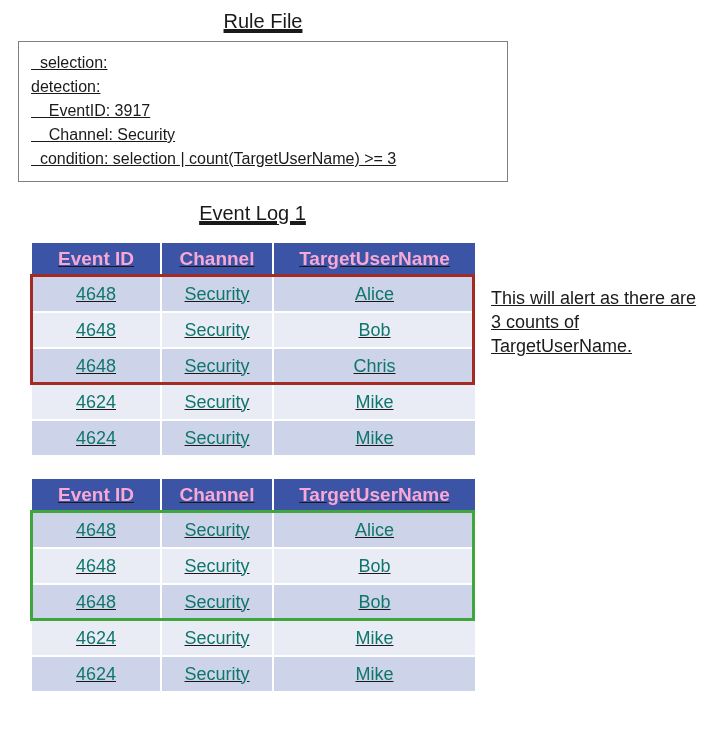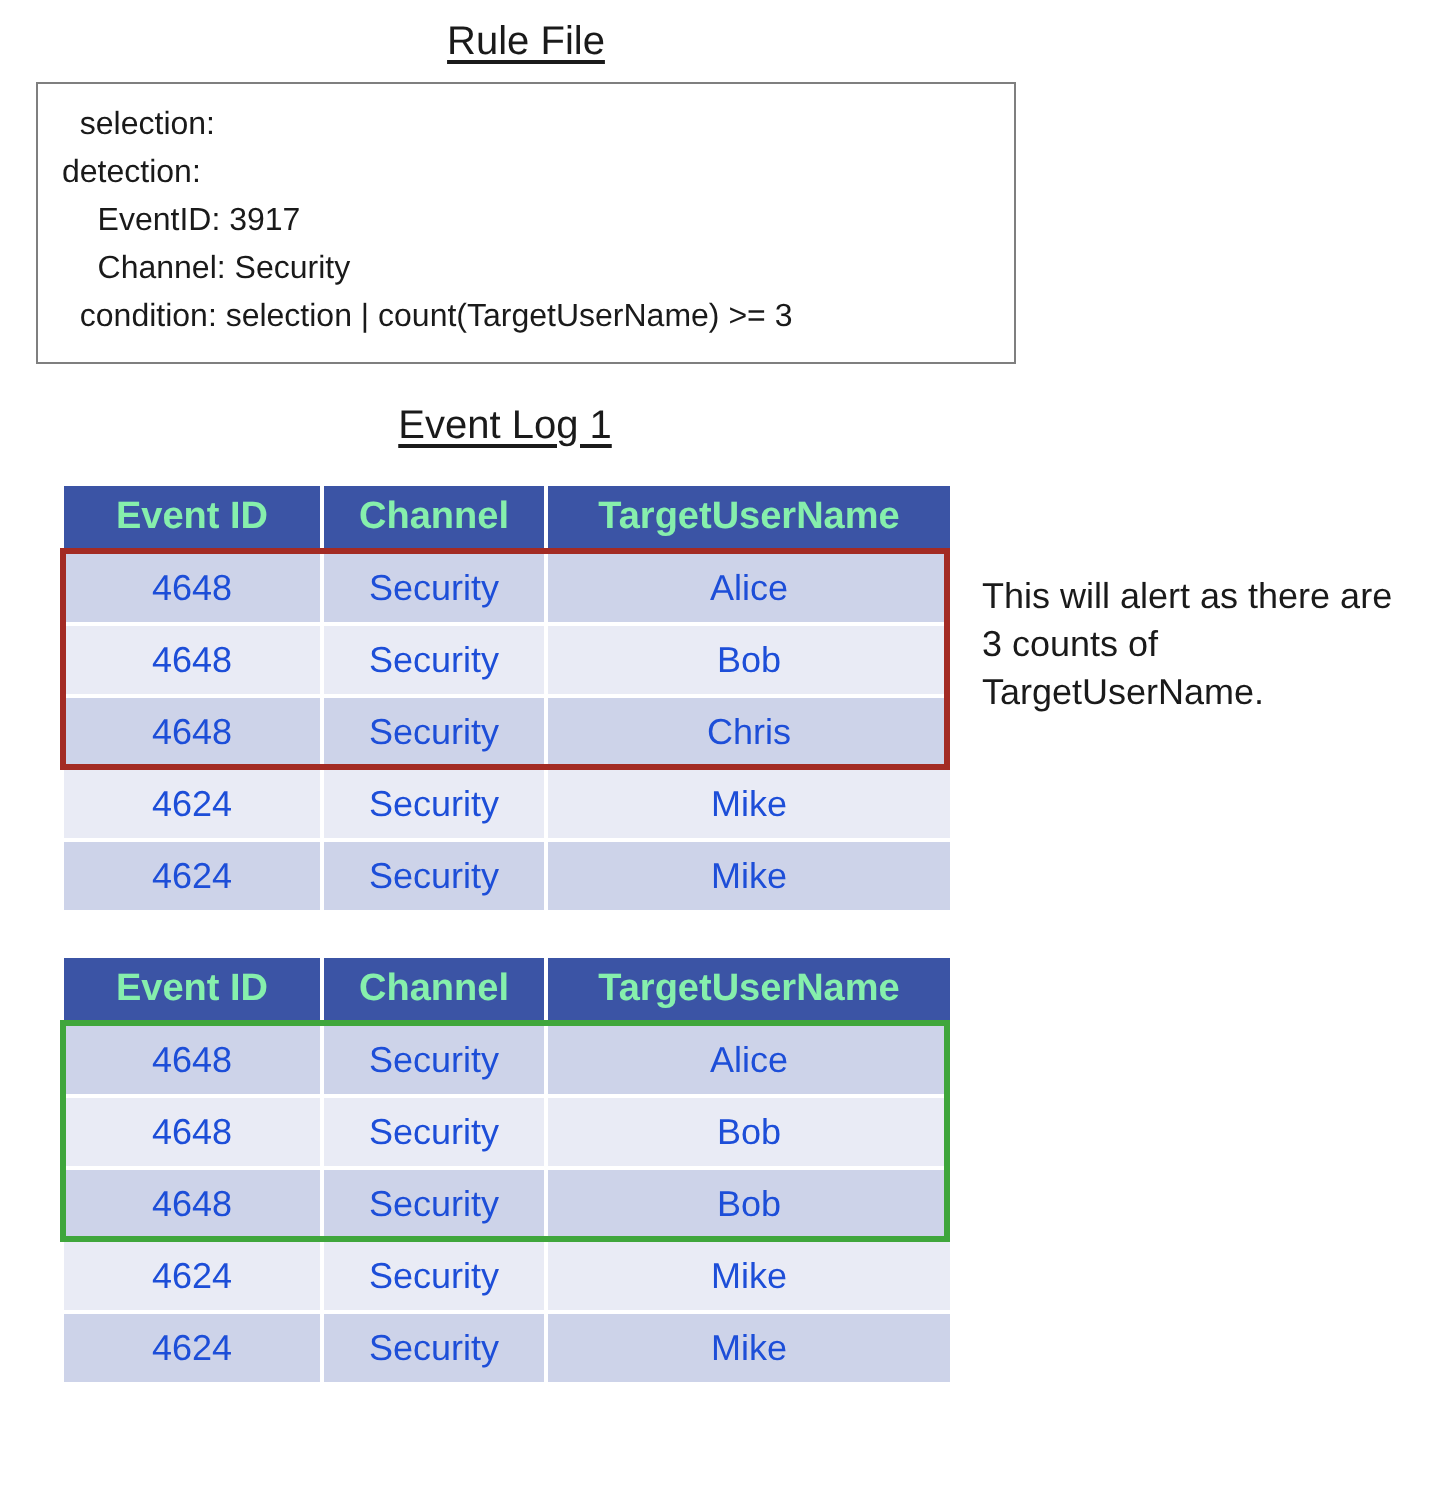--- a/index.html
+++ b/index.html
@@ -4,21 +4,21 @@
 <style>
   * { box-sizing: border-box; }
   html, body { margin: 0; padding: 0; background: #ffffff; }
   body {
     width: 722px; height: 749px;
     font-family: "Liberation Sans", sans-serif;
     color: #1a1a1a;
     position: relative;
     overflow: hidden;
   }
-  .page { width: 722px; height: 749px; position: relative; }
+  .page { width: 722px; height: 749px; position: relative; text-decoration: underline; }
 
   .heading {
     font-size: 20px;
     text-decoration: underline;
     text-underline-offset: 3px;
     text-align: center;
   }
 
   
   .rule-section { padding-top: 10px; margin-left: 18px; width: 490px; }
@@ -41,35 +41,35 @@
   table {
     border-collapse: collapse;
     table-layout: fixed;
     width: 445px;
   }
   col.c1 { width: 130px; }
   col.c2 { width: 112px; }
   col.c3 { width: 203px; }
   th {
     background: var(--hdr, #3b54a5);
-    color: #86efac;
+    color: #f9a8d4;
     font-weight: bold;
     font-size: 19px;
     height: 34px;
     border: 2px solid #ffffff;
     text-align: center;
     padding: 0;
   }
   td {
     font-size: 18px;
     height: 36px;
     border: 2px solid #ffffff;
     text-align: center;
     padding: 0;
-    color: #1d4ed8;
+    color: #0f766e;
   }
   tbody tr:nth-child(odd) td { background: var(--band-dark, #cdd3e9); }
   tbody tr:nth-child(even) td { background: var(--band-light, #e9ebf5); }
 
   .hl {
     position: absolute;
     left: 0;
     top: 33px;
     width: 445px;
     height: 111px;

